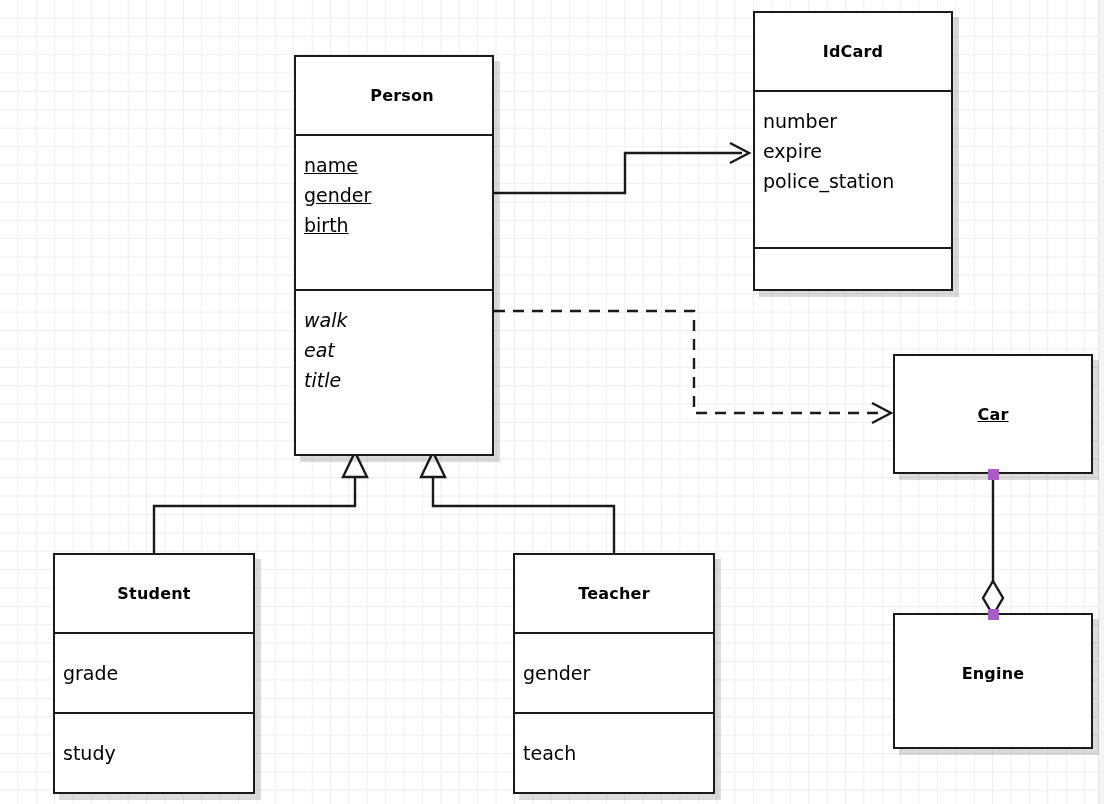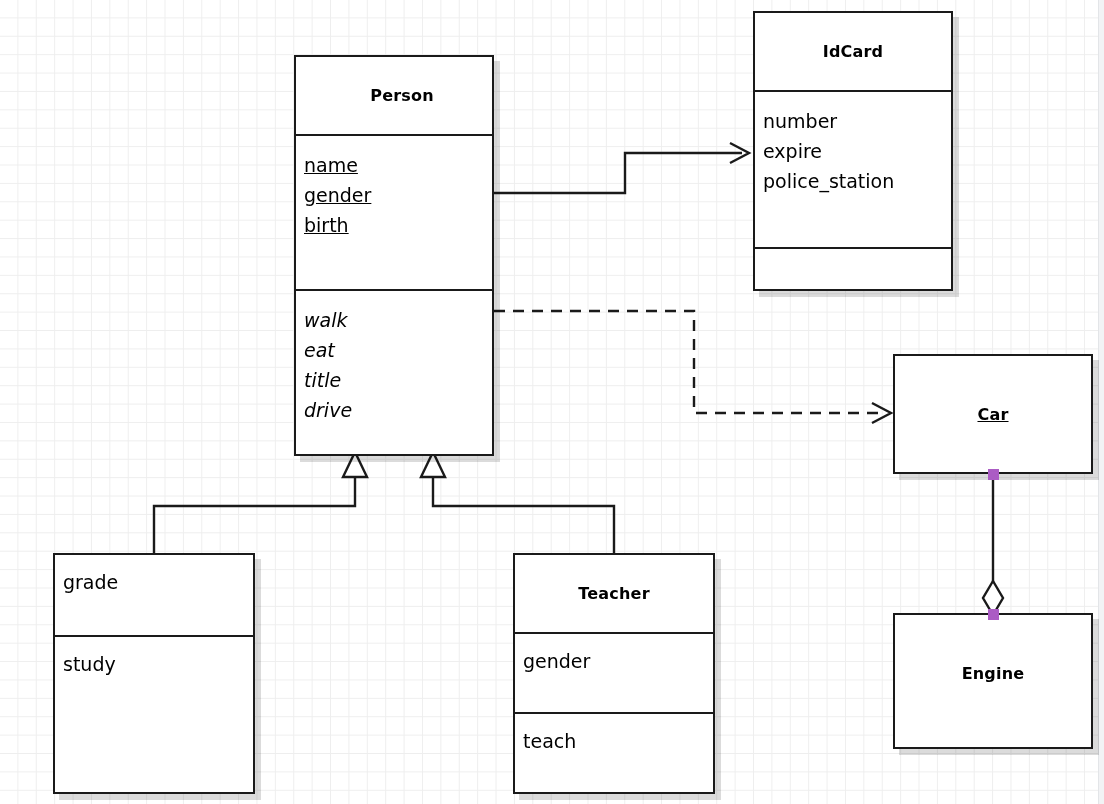--- a/index.html
+++ b/index.html
@@ -61,21 +61,21 @@
     font-size: 16px;
     color: #000000;
     letter-spacing: 0.2px;
   }
   .cls-body {
     padding: 14px 0 0 8px;
     font-size: 19px;
     line-height: 30px;
     color: #000000;
   }
-  .cls-body.tight { padding-top: 12px; }
+  .cls-body.tight { padding-top: 24px; }
   .cls-body .member { white-space: nowrap; }
   .cls-body.empty { padding: 0; }
 
   
   .edge-layer {
     position: absolute;
     inset: 0;
     width: 1104px;
     height: 804px;
     z-index: 2;
@@ -129,35 +129,35 @@
     <div class="compartment cls-title" style="height:77px;padding-left:16px;">Person</div>
     <div class="compartment cls-body" style="height:155px;text-decoration:underline;">
       <div class="member">name</div>
       <div class="member">gender</div>
       <div class="member">birth</div>
     </div>
     <div class="compartment cls-body" style="height:165px;font-style:italic;">
       <div class="member">walk</div>
       <div class="member">eat</div>
       <div class="member">title</div>
-      <div class="member">drive</div>
     </div>
   </div>
 
   <div class="uml-class" style="left:753px; top:11px; width:200px; height:280px;">
     <div class="compartment cls-title" style="height:77px;">IdCard</div>
     <div class="compartment cls-body" style="height:157px;">
       <div class="member">number</div>
       <div class="member">expire</div>
       <div class="member">police_station</div>
     </div>
     <div class="compartment cls-body empty" style="height:42px;"></div>
   </div>
 
   <div class="uml-class" style="left:53px; top:553px; width:202px; height:241px;">
+    <div class="compartment cls-title" style="height:77px;">Student</div>
     <div class="compartment cls-body tight" style="height:80px;">
       <div class="member">grade</div>
     </div>
     <div class="compartment cls-body tight" style="height:80px;">
       <div class="member">study</div>
     </div>
   </div>
 
   <div class="uml-class" style="left:513px; top:553px; width:202px; height:241px;">
     <div class="compartment cls-title" style="height:77px;">Teacher</div>

